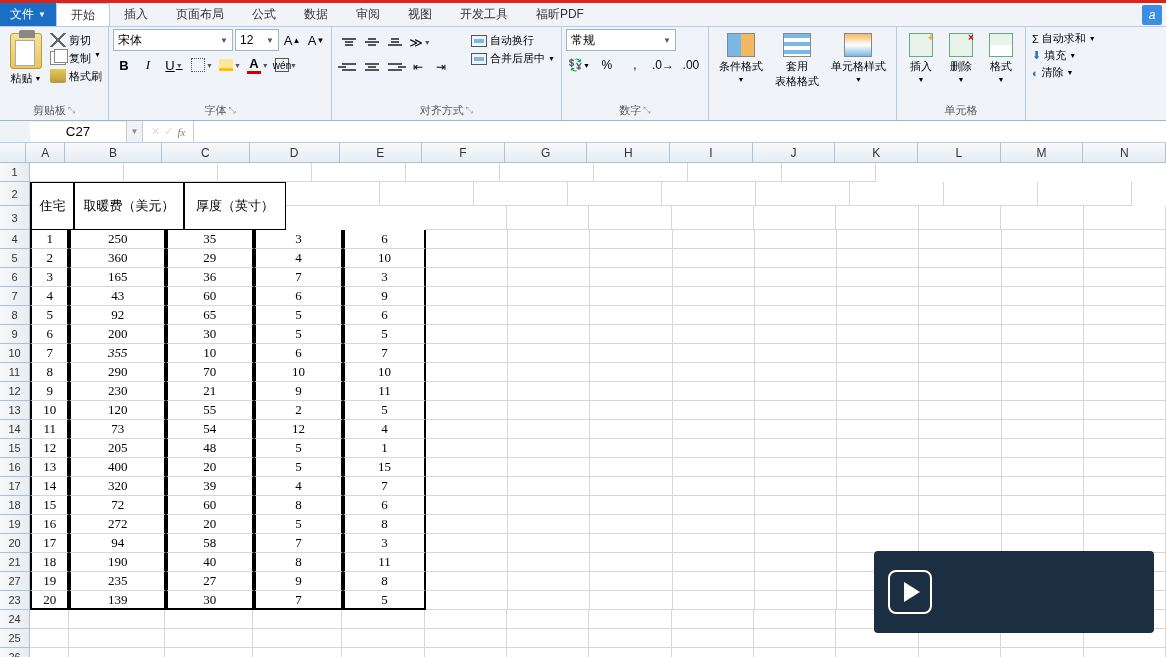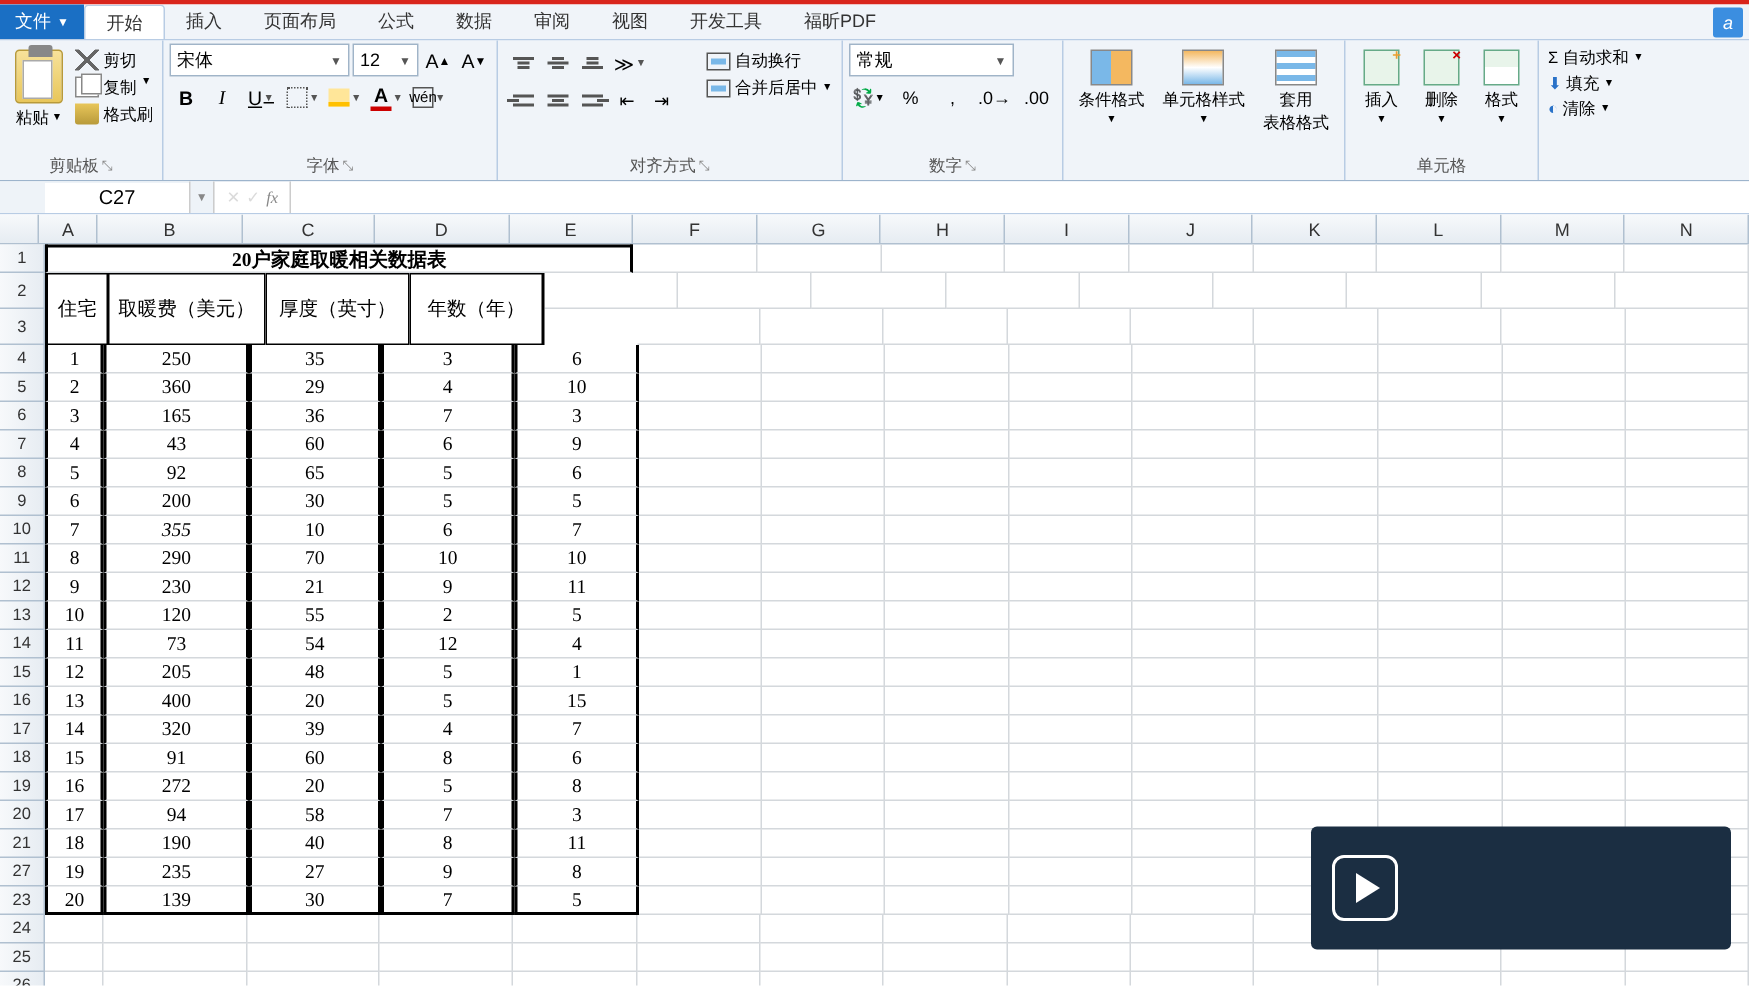--- a/index.html
+++ b/index.html
@@ -308,28 +308,28 @@
   </div>
 
   <div class="ribbon-group">
     <div class="ribbon-group-content">
       <div class="style-btn">
           <div class="style-ico cond-ico"></div>
           <span>条件格式</span>
           <span class="tri">▼</span>
         </div>
       <div class="style-btn">
+          <div class="style-ico table-ico"></div>
+          <span style="white-space:pre-line;text-align:center;">套用
+表格格式</span>
+        </div>
+      <div class="style-btn">
           <div class="style-ico cell-ico"></div>
           <span>单元格样式</span>
           <span class="tri">▼</span>
-        </div>
-      <div class="style-btn">
-          <div class="style-ico table-ico"></div>
-          <span style="white-space:pre-line;text-align:center;">套用
-表格格式</span>
         </div>
     </div>
   </div>
 
   <div class="ribbon-group">
     <div class="ribbon-group-content">
       <div class="cell-btn">
           <div class="cell-op-ico ins"></div>
           <span>插入</span>
           <span class="tri">▼</span>
@@ -429,36 +429,34 @@
       <div class="row-h">20</div>
       <div class="row-h">21</div>
       <div class="row-h">27</div>
       <div class="row-h">23</div>
       <div class="row-h">24</div>
       <div class="row-h">25</div>
       <div class="row-h">26</div>
     </div>
   <div class="cells" id="cells">
       <div class="cell-row">
-        <div class="cell tbl-title" style="width: 450px; justify-content: center;">20户家庭取暖相关数据表</div>
         <div class="cell" style="width: 94px;"></div>
         <div class="cell" style="width: 94px;"></div>
         <div class="cell" style="width: 94px;"></div>
         <div class="cell" style="width: 94px;"></div>
         <div class="cell" style="width: 94px;"></div>
         <div class="cell" style="width: 94px;"></div>
         <div class="cell" style="width: 94px;"></div>
         <div class="cell" style="width: 94px;"></div>
         <div class="cell" style="width: 94px;"></div>
       </div>
       <div class="cell-row tall" style="position: relative; height: 24px;">
         <div class="cell hdr-cell first" style="width: 44px; height: 48px; border-top: 1px solid rgb(0, 0, 0); border-bottom: 2px solid rgb(0, 0, 0); position: relative; z-index: 2; background: rgb(255, 255, 255);">住宅</div>
         <div class="cell hdr-cell" style="width: 110px; height: 48px; border-top: 1px solid rgb(0, 0, 0); border-bottom: 2px solid rgb(0, 0, 0); position: relative; z-index: 2; background: rgb(255, 255, 255);">取暖费（美元）</div>
         <div class="cell hdr-cell" style="width: 102px; height: 48px; border-top: 1px solid rgb(0, 0, 0); border-bottom: 2px solid rgb(0, 0, 0); position: relative; z-index: 2; background: rgb(255, 255, 255);">厚度（英寸）</div>
-        <div class="cell hdr-cell last" style="width: 94px; height: 48px; border-top: 1px solid rgb(0, 0, 0); border-bottom: 2px solid rgb(0, 0, 0); position: relative; z-index: 2; background: rgb(255, 255, 255);">年数（年）</div>
         <div class="cell" style="width: 94px;"></div>
         <div class="cell" style="width: 94px;"></div>
         <div class="cell" style="width: 94px;"></div>
         <div class="cell" style="width: 94px;"></div>
         <div class="cell" style="width: 94px;"></div>
         <div class="cell" style="width: 94px;"></div>
         <div class="cell" style="width: 94px;"></div>
         <div class="cell" style="width: 94px;"></div>
         <div class="cell" style="width: 94px;"></div>
       </div>
@@ -697,21 +695,21 @@
         <div class="cell" style="width: 94px;"></div>
         <div class="cell" style="width: 94px;"></div>
         <div class="cell" style="width: 94px;"></div>
         <div class="cell" style="width: 94px;"></div>
         <div class="cell" style="width: 94px;"></div>
         <div class="cell" style="width: 94px;"></div>
         <div class="cell" style="width: 94px;"></div>
       </div>
       <div class="cell-row">
         <div class="cell a-col" style="width: 44px;">15</div>
-        <div class="cell data-cell" style="width: 110px;">91</div>
+        <div class="cell data-cell" style="width: 110px;">72</div>
         <div class="cell data-cell" style="width: 100px;">60</div>
         <div class="cell data-cell" style="width: 102px;">8</div>
         <div class="cell data-cell" style="width: 94px;">6</div>
         <div class="cell" style="width: 94px;"></div>
         <div class="cell" style="width: 94px;"></div>
         <div class="cell" style="width: 94px;"></div>
         <div class="cell" style="width: 94px;"></div>
         <div class="cell" style="width: 94px;"></div>
         <div class="cell" style="width: 94px;"></div>
         <div class="cell" style="width: 94px;"></div>

